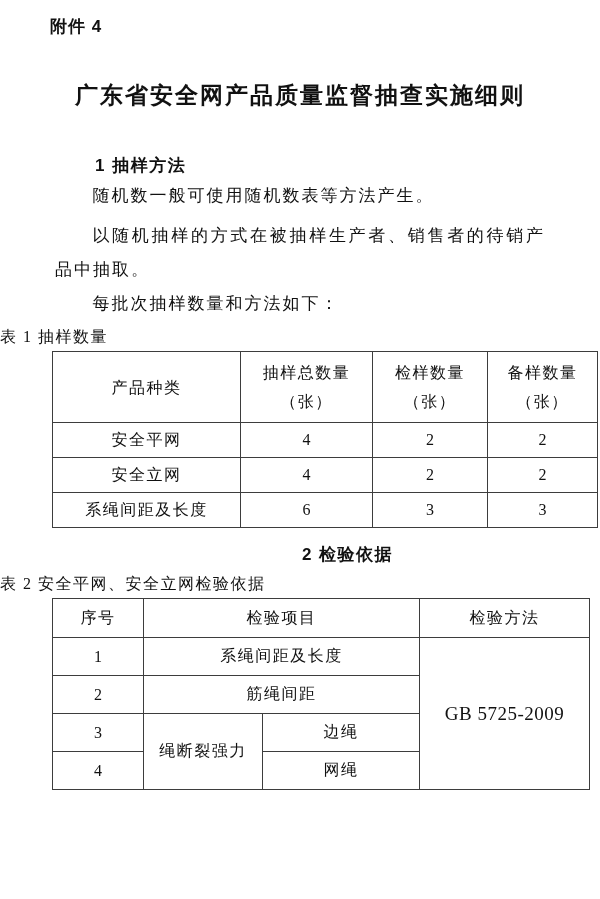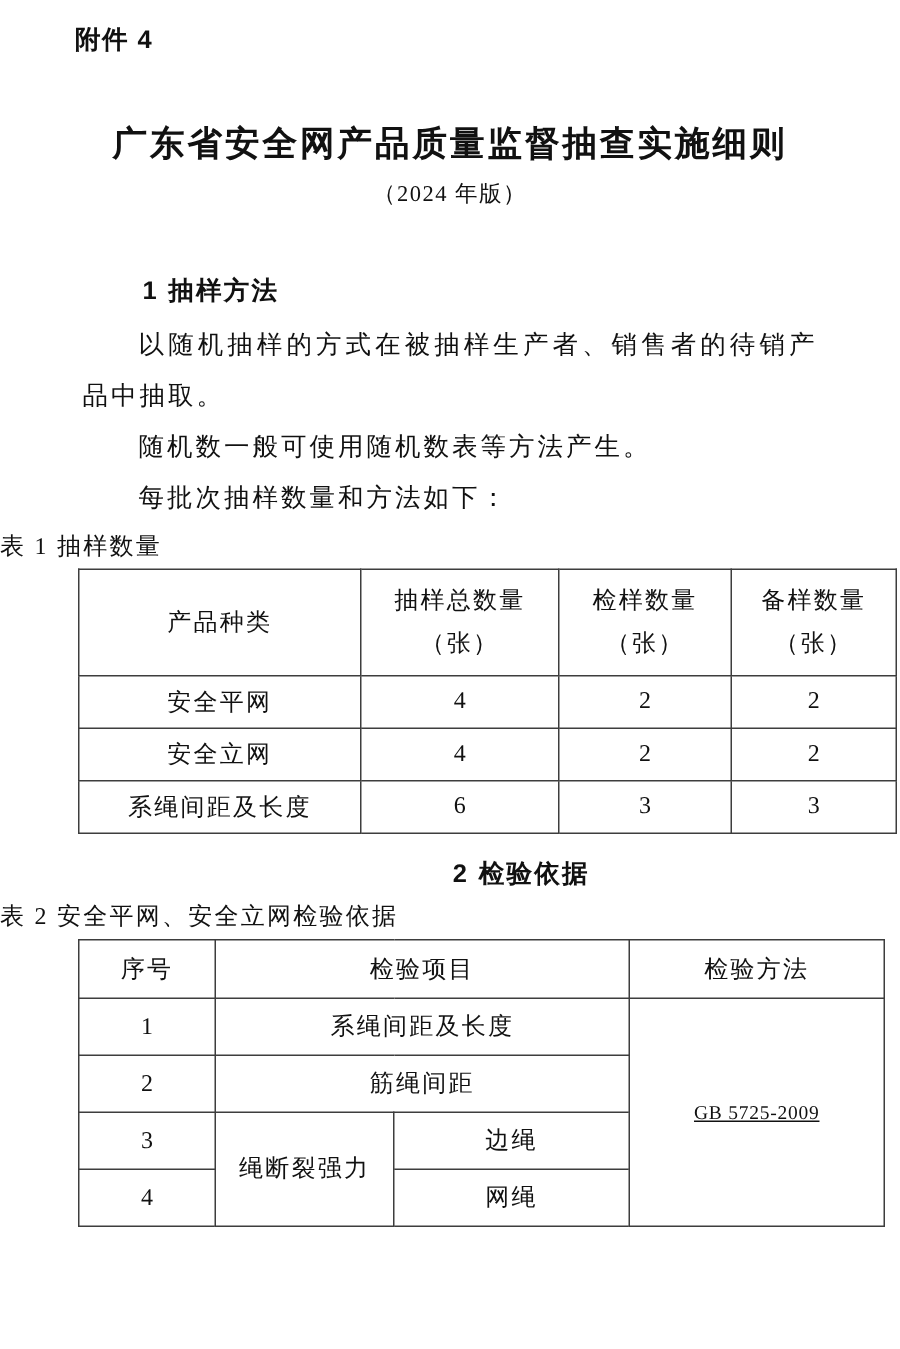--- a/index.html
+++ b/index.html
@@ -74,38 +74,37 @@
     padding: 0;
     overflow: hidden;
   }
   .t1 { width: 545px; }
   .t1 .hdr-row td { height: 70px; line-height: 29px; }
   .t1 .data-row td { height: 34px; }
   .t2 { width: 537px; }
   .t2 .hdr-row td { height: 38px; border-radius: 11px; }
   .t2 .data-row td { height: 37px; }
   .num { letter-spacing: 0; font-size: 16px; }
-  .gb { letter-spacing: 0.5px; font-size: 13px; text-decoration: underline; }
+  .gb { letter-spacing: 0.5px; font-size: 19px; }
 </style>
 </head>
 <body>
 
 <div class="page">
 
   <div class="attachment">附件 4</div>
 
   <div class="doc-title">广东省安全网产品质量监督抽查实施细则</div>
 
-  <div class="doc-subtitle">（2024 年版）</div>
 
   <div class="sec-heading">1 抽样方法</div>
 
+  <p class="body-par tight">随机数一般可使用随机数表等方法产生。</p>
+
   <p class="body-par">以随机抽样的方式在被抽样生产者、销售者的待销产品中抽取。</p>
-
-  <p class="body-par tight">随机数一般可使用随机数表等方法产生。</p>
 
   <p class="body-par tight">每批次抽样数量和方法如下：</p>
 
   <div class="tbl-caption">表 1 抽样数量</div>
 
   <table class="t1">
     <colgroup>
       <col style="width:188px">
         <col style="width:132px">
       <col style="width:115px">

